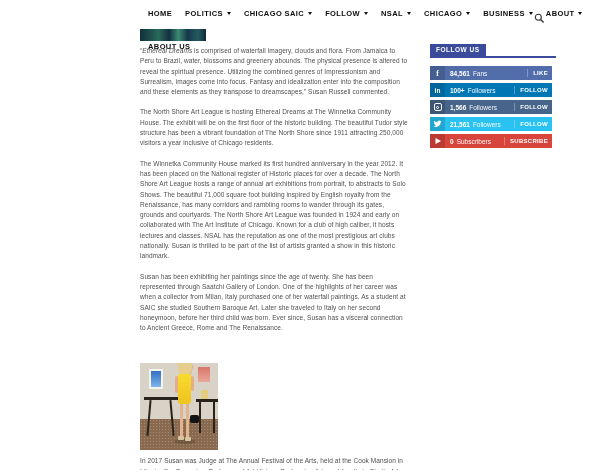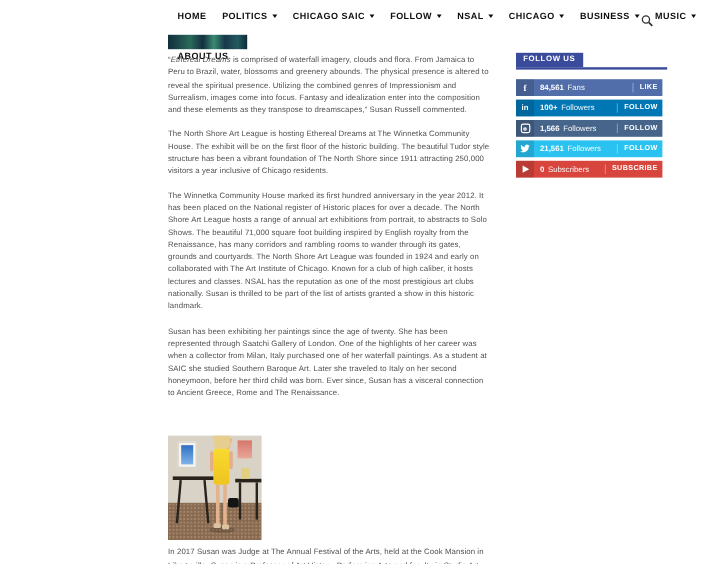--- a/index.html
+++ b/index.html
@@ -126,21 +126,21 @@
       </span>
     <span class="nav-item">
         <span>CHICAGO</span>
         <span class="caret"></span>
       </span>
     <span class="nav-item">
         <span>BUSINESS</span>
         <span class="caret"></span>
       </span>
     <span class="nav-item">
-        <span>MUSIC</span>
+        <span>ABOUT</span>
         <span class="caret"></span>
       </span>
   </div>
   <div class="nav-row">
     <span class="nav-item">
         <span>ABOUT US</span>
       </span>
   </div>
 </nav>
 

